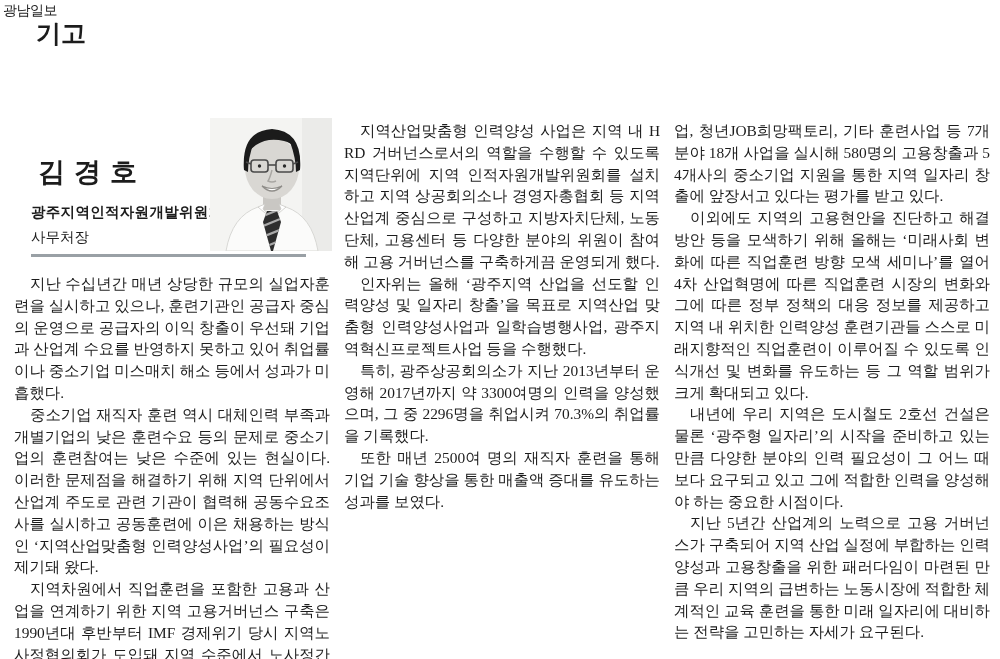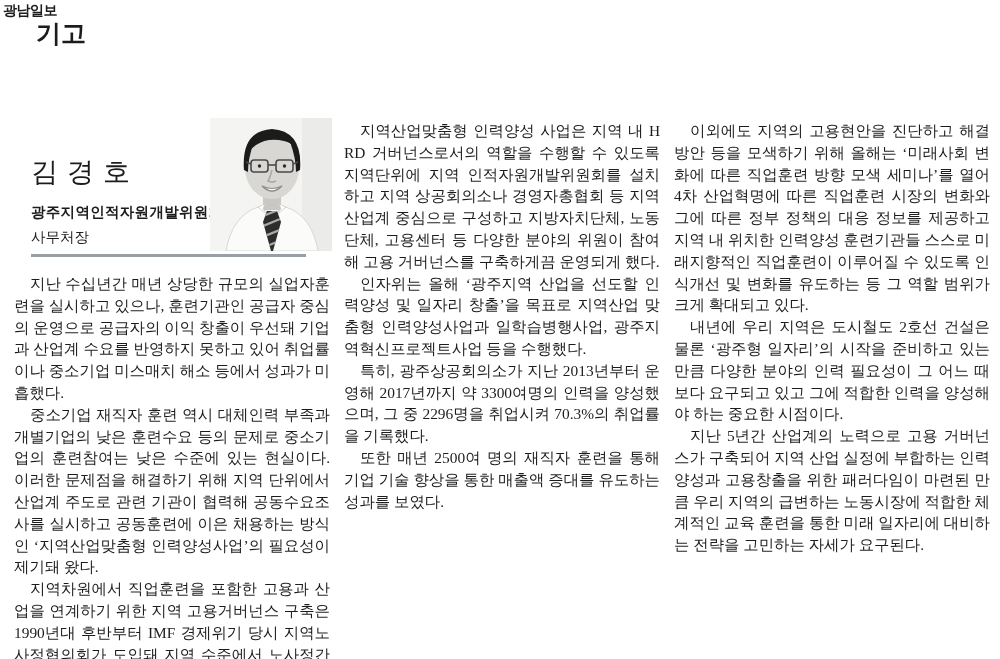--- a/index.html
+++ b/index.html
@@ -5,21 +5,21 @@
   html,body { margin:0; padding:0; }
   body {
     width:1000px; height:659px; background:#ffffff; color:#1c1c1c;
     font-family:"Liberation Serif","DejaVu Serif",serif; overflow:hidden;
   }
   .page { position:relative; width:1000px; height:659px; background:#fff; }
 
   
   .paper-name {
     position:absolute; left:3px; top:2px;
-    font-size:14px; font-weight:bold; letter-spacing:-0.5px;
+    font-size:14px; font-weight:normal; letter-spacing:-0.5px;
     font-family:"Liberation Sans","DejaVu Sans",sans-serif;
   }
   .section-name {
     position:absolute; left:36px; top:17px;
     font-size:25px; font-weight:bold;
     font-family:"Liberation Sans","DejaVu Sans",sans-serif;
   }
   .dateline {
     position:absolute; right:13px; top:8px;
     font-size:14px; font-weight:bold; letter-spacing:0.2px;
@@ -35,22 +35,22 @@
   .col { width:316px; }
   .col p {
     margin:0; font-size:15.4px; line-height:21.8px;
     text-align:justify; text-indent:16px; word-break:break-all;
   }
   .col p.no-indent { text-indent:0; }
 
   
   .author-block { position:relative; height:133px; }
   .author-name {
-    position:absolute; left:17px; top:34px;
-    font-size:27px; font-weight:normal; letter-spacing:9px; white-space:nowrap;
+    position:absolute; left:24px; top:34px;
+    font-size:27px; font-weight:bold; letter-spacing:9px; white-space:nowrap;
   }
   .author-org {
     position:absolute; left:17px; top:83px;
     font-size:14.5px; font-weight:bold; letter-spacing:0.3px;
     font-family:"Liberation Sans","DejaVu Sans",sans-serif;
   }
   .author-title {
     position:absolute; left:17px; top:108px;
     font-size:14.5px; font-weight:normal;
     font-family:"Liberation Sans","DejaVu Sans",sans-serif;
@@ -134,19 +134,20 @@
 
     <section class="col">
       <p>지역산업맞춤형 인력양성 사업은 지역 내 HRD 거버넌스로서의 역할을 수행할 수 있도록 지역단위에 지역 인적자원개발위원회를 설치하고 지역 상공회의소나 경영자총협회 등 지역 산업계 중심으로 구성하고 지방자치단체, 노동단체, 고용센터 등 다양한 분야의 위원이 참여해 고용 거버넌스를 구축하게끔 운영되게 했다.</p>
       <p>인자위는 올해 ‘광주지역 산업을 선도할 인력양성 및 일자리 창출’을 목표로 지역산업 맞춤형 인력양성사업과 일학습병행사업, 광주지역혁신프로젝트사업 등을 수행했다.</p>
       <p>특히, 광주상공회의소가 지난 2013년부터 운영해 2017년까지 약 3300여명의 인력을 양성했으며, 그 중 2296명을 취업시켜 70.3%의 취업률을 기록했다.</p>
       <p>또한 매년 2500여 명의 재직자 훈련을 통해 기업 기술 향상을 통한 매출액 증대를 유도하는 성과를 보였다.</p>
 
     </section>
 
     <section class="col">
+      <p class="no-indent">업, 청년JOB희망팩토리, 기타 훈련사업 등 7개분야 18개 사업을 실시해 580명의 고용창출과 54개사의 중소기업 지원을 통한 지역 일자리 창출에 앞장서고 있다는 평가를 받고 있다.</p>
       <p>이외에도 지역의 고용현안을 진단하고 해결방안 등을 모색하기 위해 올해는 ‘미래사회 변화에 따른 직업훈련 방향 모색 세미나’를 열어 4차 산업혁명에 따른 직업훈련 시장의 변화와 그에 따른 정부 정책의 대응 정보를 제공하고 지역 내 위치한 인력양성 훈련기관들 스스로 미래지향적인 직업훈련이 이루어질 수 있도록 인식개선 및 변화를 유도하는 등 그 역할 범위가 크게 확대되고 있다.</p>
       <p>내년에 우리 지역은 도시철도 2호선 건설은 물론 ‘광주형 일자리’의 시작을 준비하고 있는 만큼 다양한 분야의 인력 필요성이 그 어느 때 보다 요구되고 있고 그에 적합한 인력을 양성해야 하는 중요한 시점이다.</p>
       <p>지난 5년간 산업계의 노력으로 고용 거버넌스가 구축되어 지역 산업 실정에 부합하는 인력양성과 고용창출을 위한 패러다임이 마련된 만큼 우리 지역의 급변하는 노동시장에 적합한 체계적인 교육 훈련을 통한 미래 일자리에 대비하는 전략을 고민하는 자세가 요구된다.</p>
     </section>
 
   </main>
 </div>
 
 </body></html>

